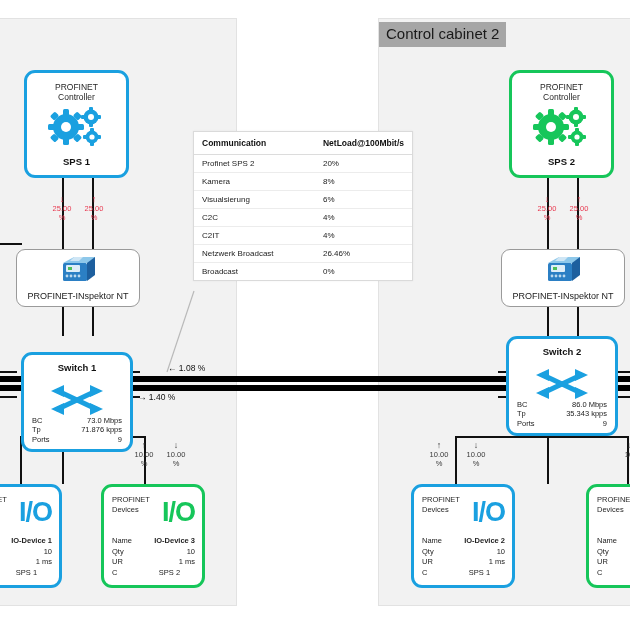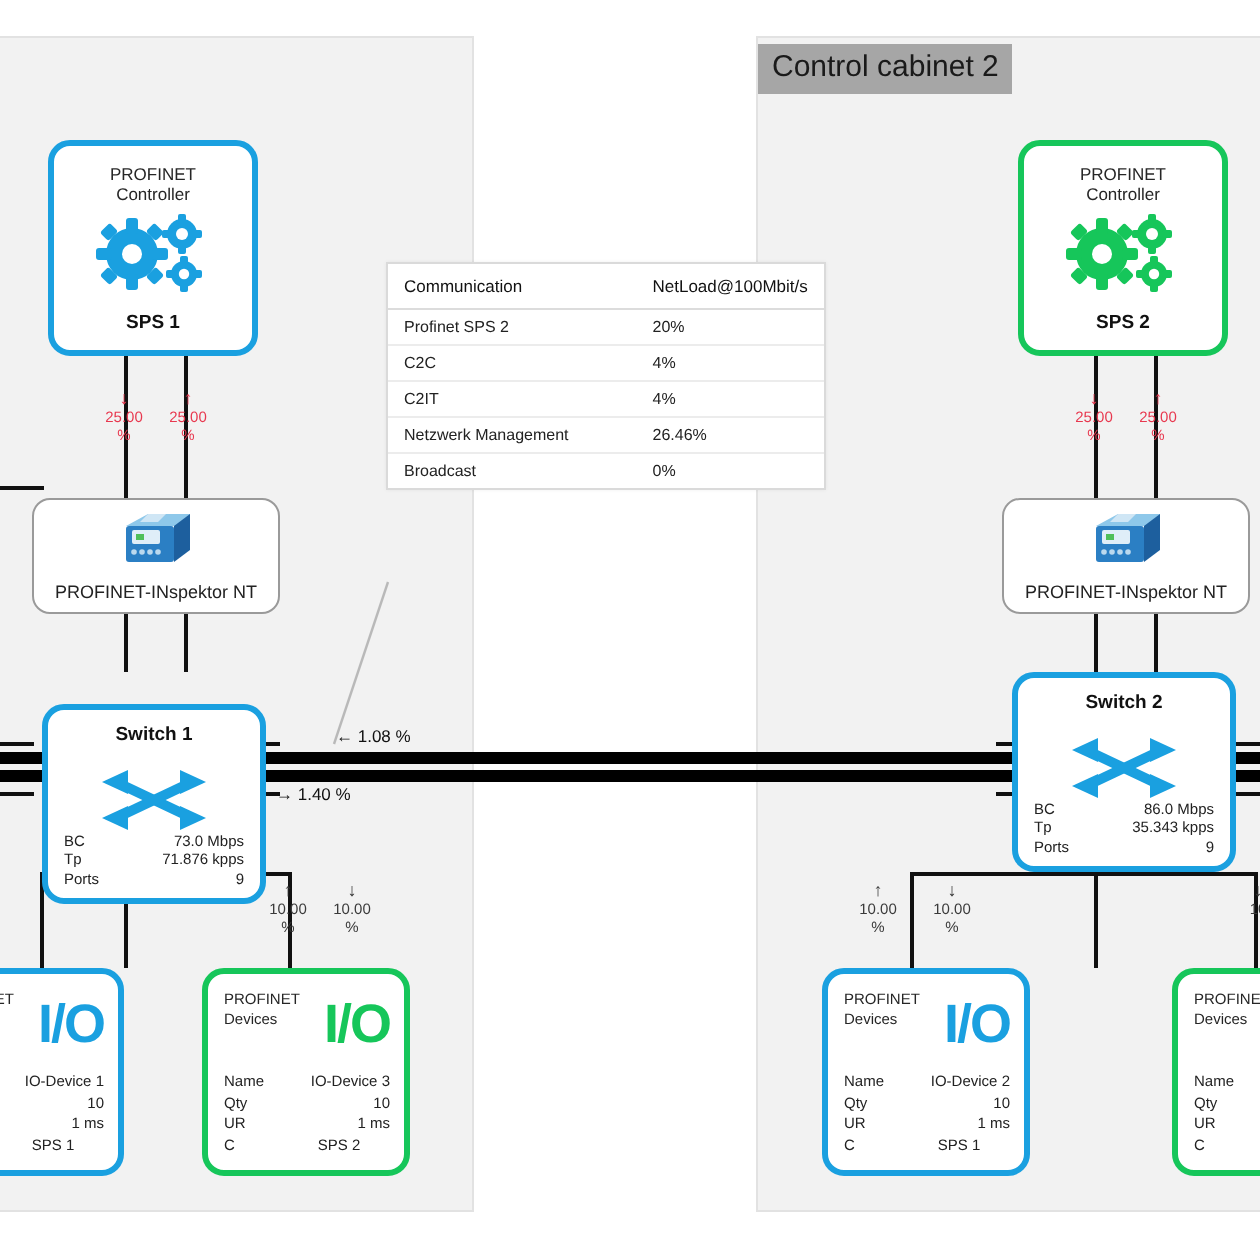--- a/index.html
+++ b/index.html
@@ -55,21 +55,21 @@
   
   .io{width:104px;height:104px;}
   .io .hdr{position:absolute;left:8px;top:8px;font-size:7.5px;line-height:10px;color:#262626;}
   .io .big{position:absolute;right:7px;top:12px;font-size:27px;font-weight:bold;letter-spacing:-1px;line-height:27px;}
   .io.blue .big{color:#1aa0e0;}
   .io.green .big{color:#16c65a;}
   .io .tbl{position:absolute;left:8px;right:7px;bottom:7px;font-size:7.5px;line-height:10.5px;color:#222;}
   .io .tbl .row{display:flex;}
   .io .tbl .k{width:32px;flex:none;}
   .io .tbl .v{flex:1;text-align:right;}
-  .io .tbl .v.name{font-weight:normal;text-align:right;}
+  .io .tbl .v.name{font-weight:bold;text-align:right;}
   .io .tbl .v.c{text-align:center;}
 
   
   .ln{position:absolute;background:#111;}
   .vln{width:2px;}
   .hln{height:2px;}
 
   
   .bus{position:absolute;left:0;width:630px;background:#000;}
 
@@ -82,21 +82,21 @@
   .bus-lbl{position:absolute;font-size:8.5px;color:#111;white-space:nowrap;}
 
   
   #comm-table{
     position:absolute;left:193px;top:131px;width:218px;
     background:#ffffff;border:1px solid #dadada;
     font-size:8px;color:#222;box-shadow:0 0 2px rgba(0,0,0,.06);
   }
   #comm-table table{border-collapse:collapse;width:100%;}
   #comm-table th{
-    text-align:left;font-size:8.5px;font-weight:normal;color:#111;
+    text-align:left;font-size:8.5px;font-weight:bold;color:#111;
     padding:6px 8px 6px 8px;border-bottom:1px solid #dcdcdc;background:#fff;
   }
   #comm-table td{
     padding:4px 8px;border-bottom:1px solid #ececec;white-space:nowrap;
   }
   #comm-table tr:last-child td{border-bottom:none;}
   #comm-table .c1{width:57%;}
   svg.leader{position:absolute;left:0;top:0;width:630px;height:630px;pointer-events:none;}
 </style>
 </head>
@@ -485,29 +485,37 @@
           <th class="c1">Communication</th>
           <th>NetLoad@100Mbit/s</th>
         </tr>
       </thead>
       <tbody id="comm-tbody">
           <tr>
             <td class="c1">Profinet SPS 2</td>
             <td>20%</td>
           </tr>
           <tr>
+            <td class="c1">Kamera</td>
+            <td>8%</td>
+          </tr>
+          <tr>
+            <td class="c1">Visualsierung</td>
+            <td>6%</td>
+          </tr>
+          <tr>
             <td class="c1">C2C</td>
             <td>4%</td>
           </tr>
           <tr>
             <td class="c1">C2IT</td>
             <td>4%</td>
           </tr>
           <tr>
-            <td class="c1">Netzwerk Management</td>
+            <td class="c1">Netzwerk Broadcast</td>
             <td>26.46%</td>
           </tr>
           <tr>
             <td class="c1">Broadcast</td>
             <td>0%</td>
           </tr>
         </tbody>
     </table>
   </div>
 

